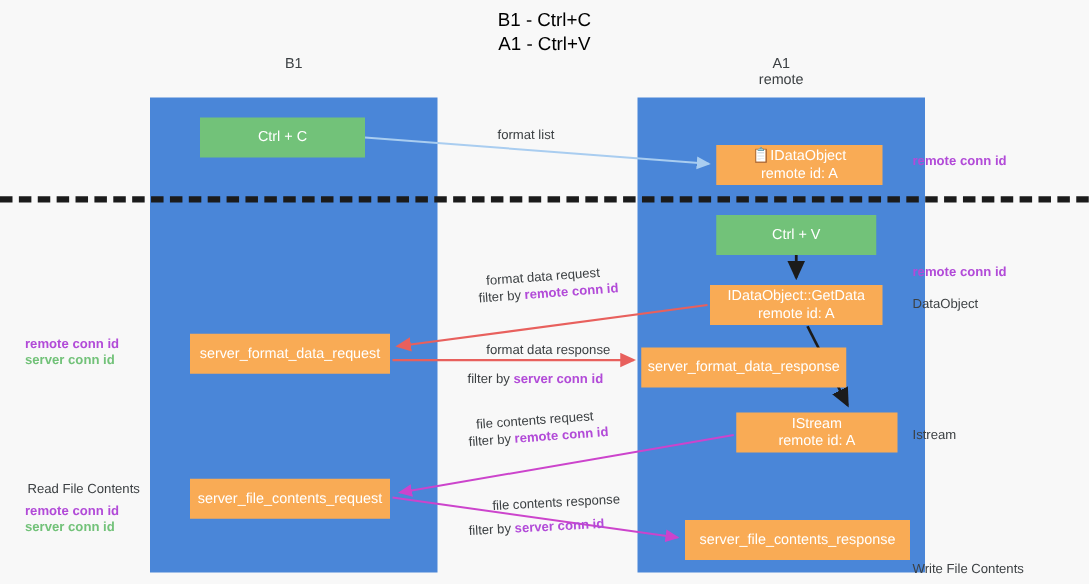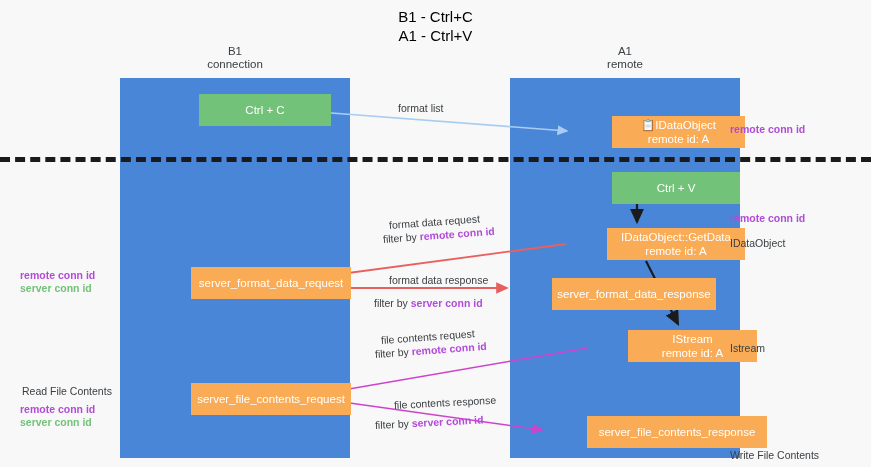--- a/index.html
+++ b/index.html
@@ -65,21 +65,20 @@
     display: flex;
     flex-direction: column;
     align-items: center;
     justify-content: center;
     color: #ffffff;
     font-size: 11.5px;
     line-height: 14px;
     text-align: center;
     padding: 16px 4px;
     white-space: nowrap;
-    margin-left: 39px;
   }
   .node.green { background: #72c279; }
   .node.orange { background: #f9ab55; }
 
   
   #node-ctrl-c     { left: 160px; top: 94px;  width: 132px; height: 28px; }
   #node-idataobj   { left: 573px; top: 116px; width: 133px; height: 32px; }
 
   
   #node-ctrl-v     { left: 573px; top: 172px; width: 128px; height: 26px; }
@@ -145,21 +144,20 @@
 
 <div id="stage">
 
   <div id="title" class="abs">
     <div>B1 - Ctrl+C</div>
     <div>A1 - Ctrl+V</div>
   </div>
 
   <div id="head-b1" class="abs col-head">
     <div>B1</div>
-    <div>connection</div>
   </div>
   <div id="head-a1" class="abs col-head">
     <div>A1</div>
     <div>remote</div>
   </div>
 
   <div id="lane-b1" class="abs lane"></div>
   <div id="lane-a1" class="abs lane"></div>
 
   <svg id="arrows" viewBox="0 0 871 467">
@@ -261,21 +259,21 @@
 
   <div id="lbl-fcresp-1" class="abs flow-label">
     <span>file contents response</span>
   </div>
   <div id="lbl-fcresp-2" class="abs flow-label">
     <span>filter by </span><span class="hl-server">server conn id</span>
   </div>
 
   <div id="note-remote-1" class="abs side-note remote">remote conn id</div>
   <div id="note-remote-2" class="abs side-note remote">remote conn id</div>
-  <div id="note-dataobject" class="abs side-note dark">IDataObject</div>
+  <div id="note-dataobject" class="abs side-note dark">DataObject</div>
   <div id="note-istream" class="abs side-note dark">Istream</div>
   <div id="note-write-fc" class="abs side-note dark">Write File Contents</div>
 
   <div id="note-left-remote" class="abs side-note remote">remote conn id</div>
   <div id="note-left-server" class="abs side-note server">server conn id</div>
   <div id="note-read-fc" class="abs side-note dark">Read File Contents</div>
   <div id="note-left-remote2" class="abs side-note remote">remote conn id</div>
   <div id="note-left-server2" class="abs side-note server">server conn id</div>
 
 </div>

